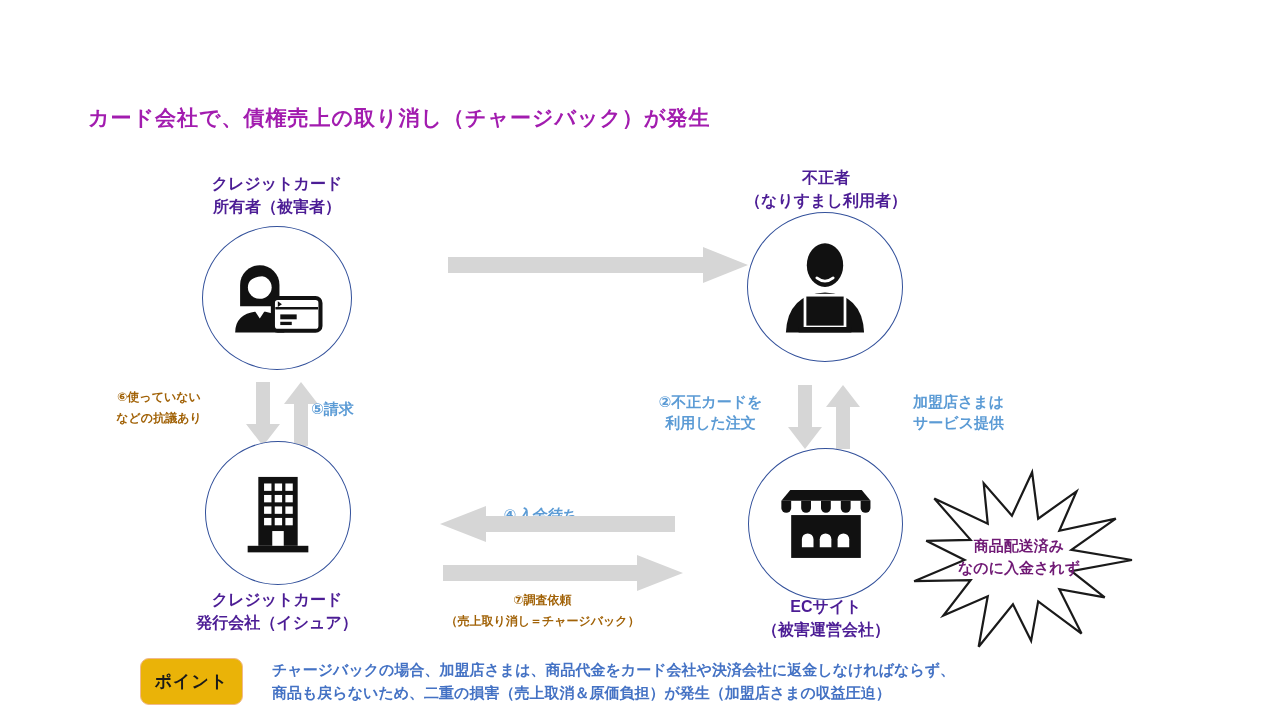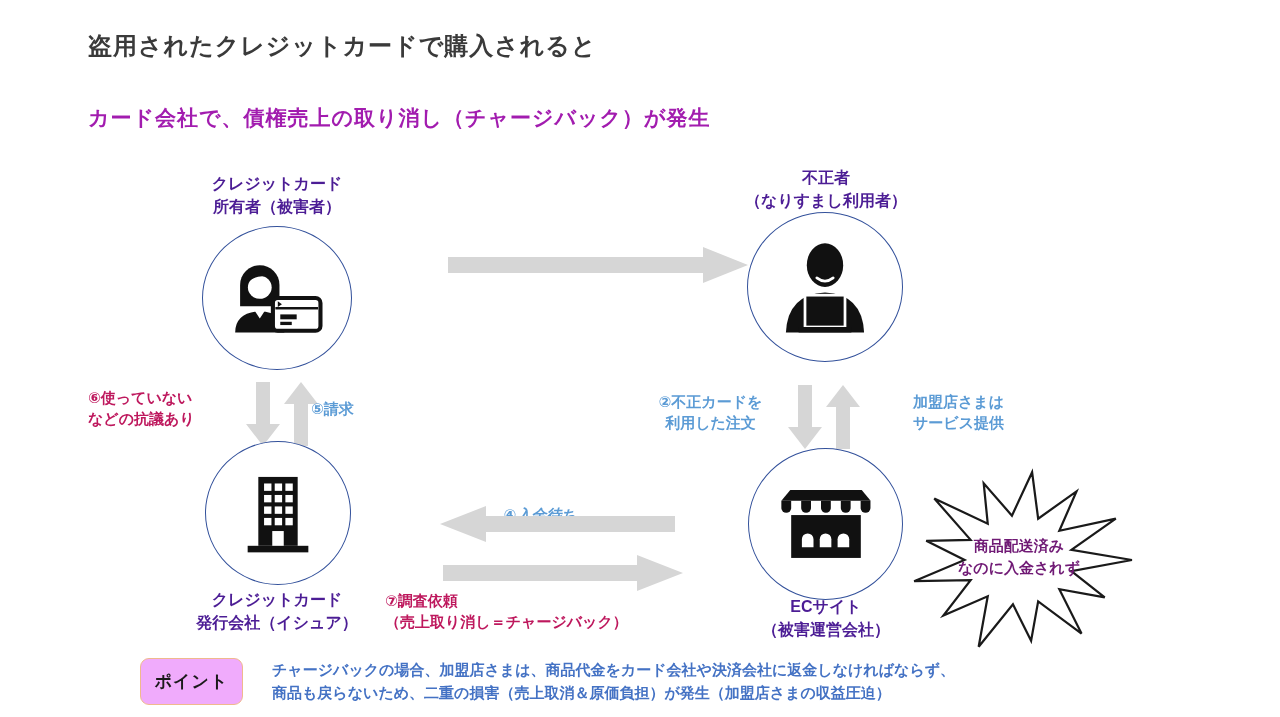--- a/index.html
+++ b/index.html
@@ -30,47 +30,46 @@
   .circle {
     border: 1.5px solid #33519b; border-radius: 50%;
     background: #fff;
     display: flex; align-items: center; justify-content: center;
   }
   .step-label {
     font-size: 15px; font-weight: 700; color: #5b9bd5;
     line-height: 21px; text-align: center;
   }
   .alert-label {
-    font-size: 15px; font-weight: 700; color: #be185d;
-    line-height: 21px; text-align: left;
+    font-size: 12px; font-weight: 700; color: #a16207;
+    line-height: 21px; text-align: center;
   }
   .arrow-svg { display: block; }
   .burst-text {
     position: absolute; left: 0; top: 76px; width: 100%;
     font-size: 15px; font-weight: 700; color: #701a75;
     line-height: 22px; text-align: center;
   }
   .point-badge {
     left: 140px; top: 658px; width: 103px; height: 47px;
-    background: #f0abfc; border: 1px solid #f0b98d; border-radius: 9px;
+    background: #eab308; border: 1px solid #f0b98d; border-radius: 9px;
     display: flex; align-items: center; justify-content: center;
     font-size: 17px; font-weight: 700; color: #1a1a1a; letter-spacing: 1px;
   }
   .point-text {
     left: 272px; top: 658px; width: 790px;
     font-size: 15px; font-weight: 700; color: #4472c4;
     line-height: 23px;
   }
 </style>
 </head>
 <body>
 
 <div class="slide">
 
-  <div class="abs title">盗用されたクレジットカードで購入されると</div>
   <div class="abs subtitle">カード会社で、債権売上の取り消し（チャージバック）が発生</div>
 
   <div class="abs node-label pre" style="left:157px; top:172px; width:240px;">クレジットカード
 所有者（被害者）</div>
   <div class="abs circle" style="left:202px; top:226px; width:150px; height:144px;">
     <svg width="108" height="82" viewBox="0 0 130 100">
       <path d="M20,60 L20,34 a24,24 0 0 1 48,0 L68,60 Z" fill="#111"></path>
       <ellipse cx="44" cy="37" rx="14.5" ry="14" fill="#fff"></ellipse>
       <path d="M29,31 a16,15 0 0 1 30,-5 q-17,-7 -30,5 z" fill="#111"></path>
       <path d="M14,92 q0,-24 30,-26 q30,2 30,26 z" fill="#111"></path>

